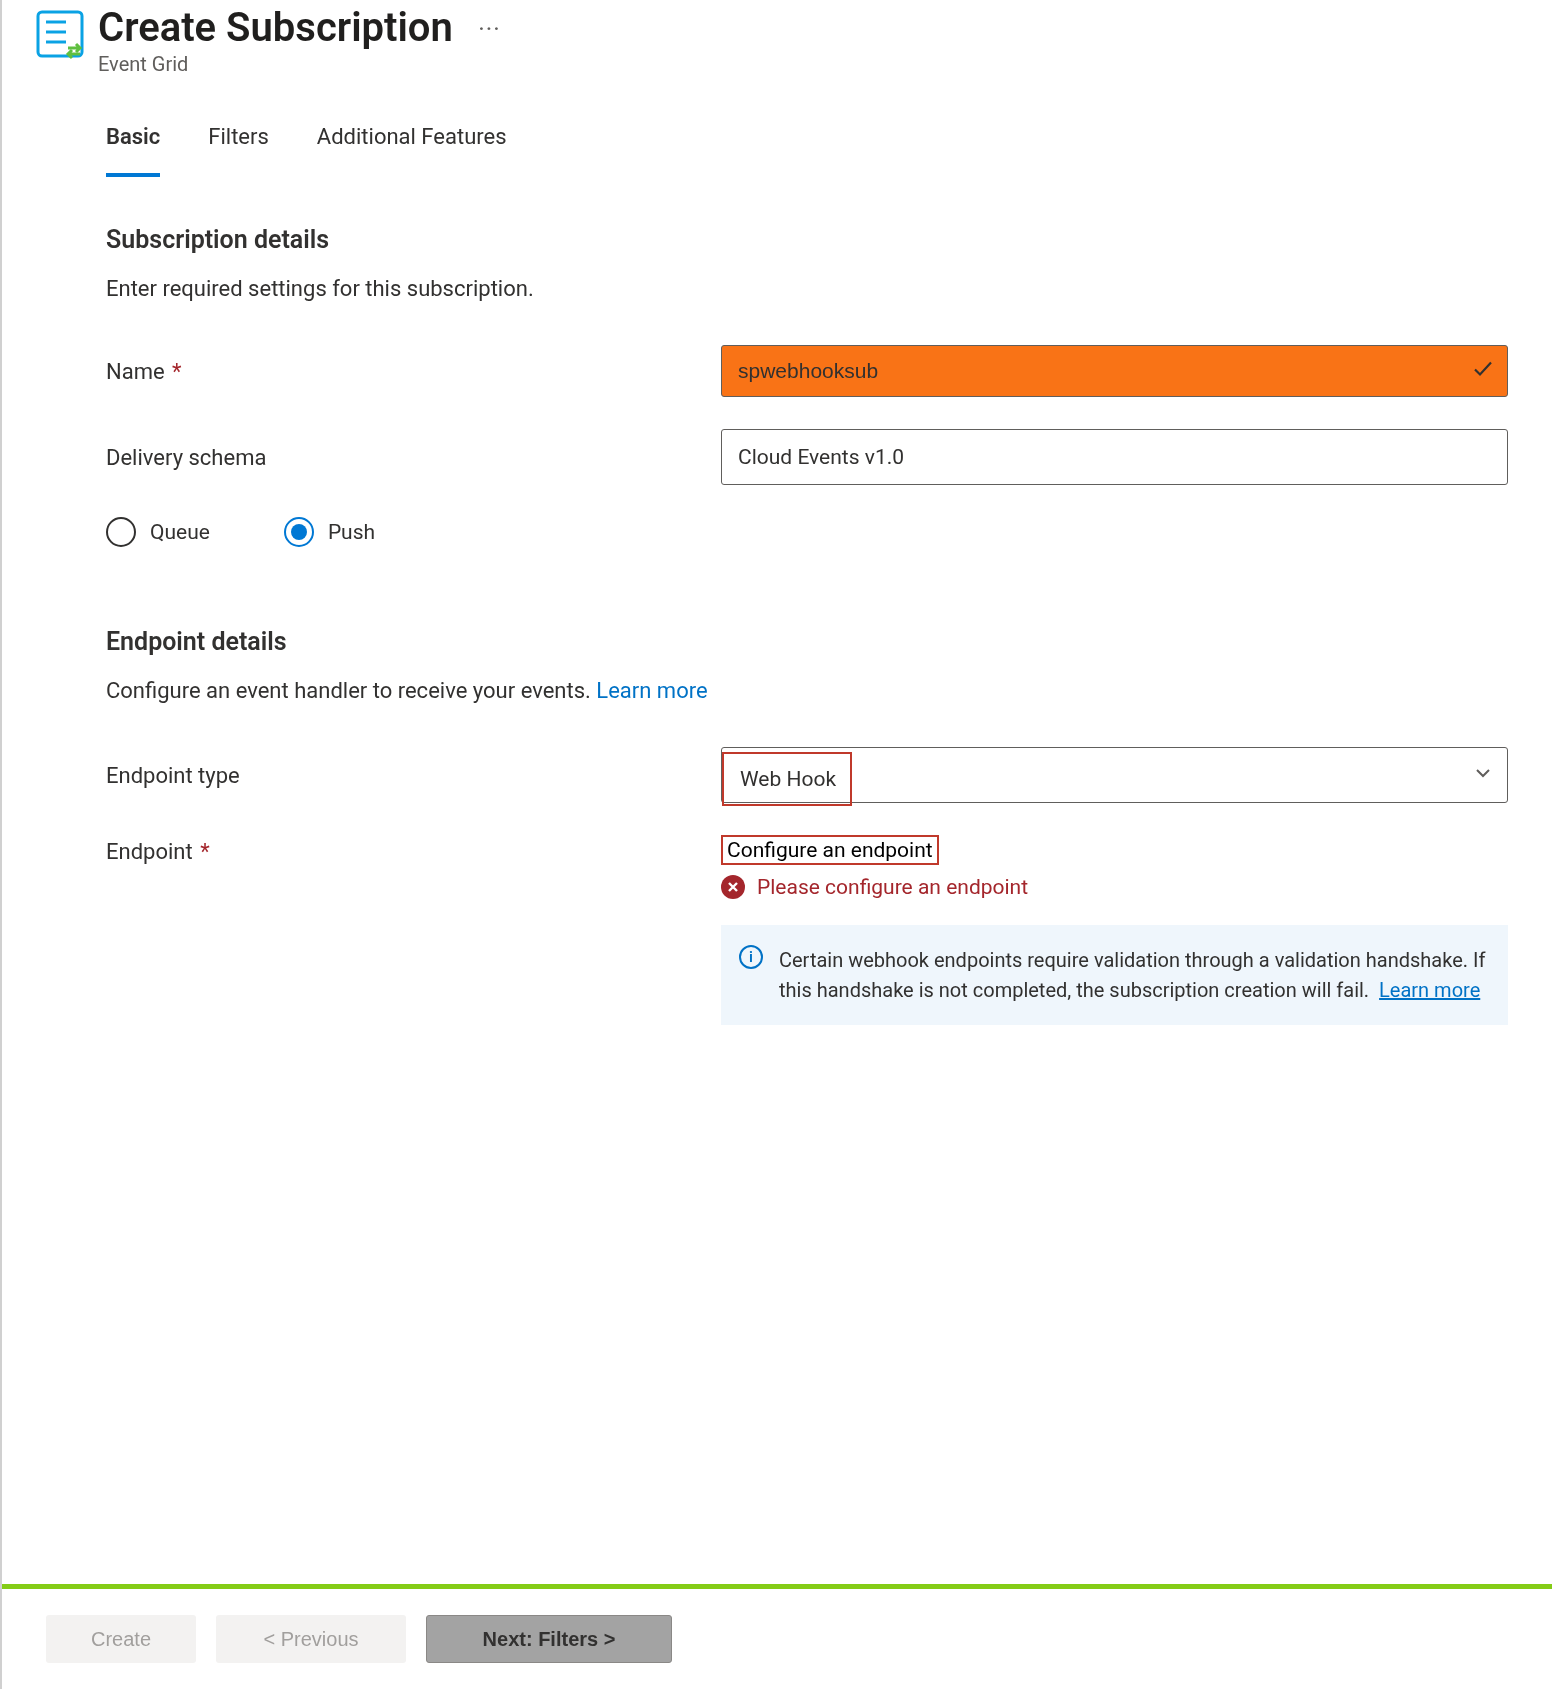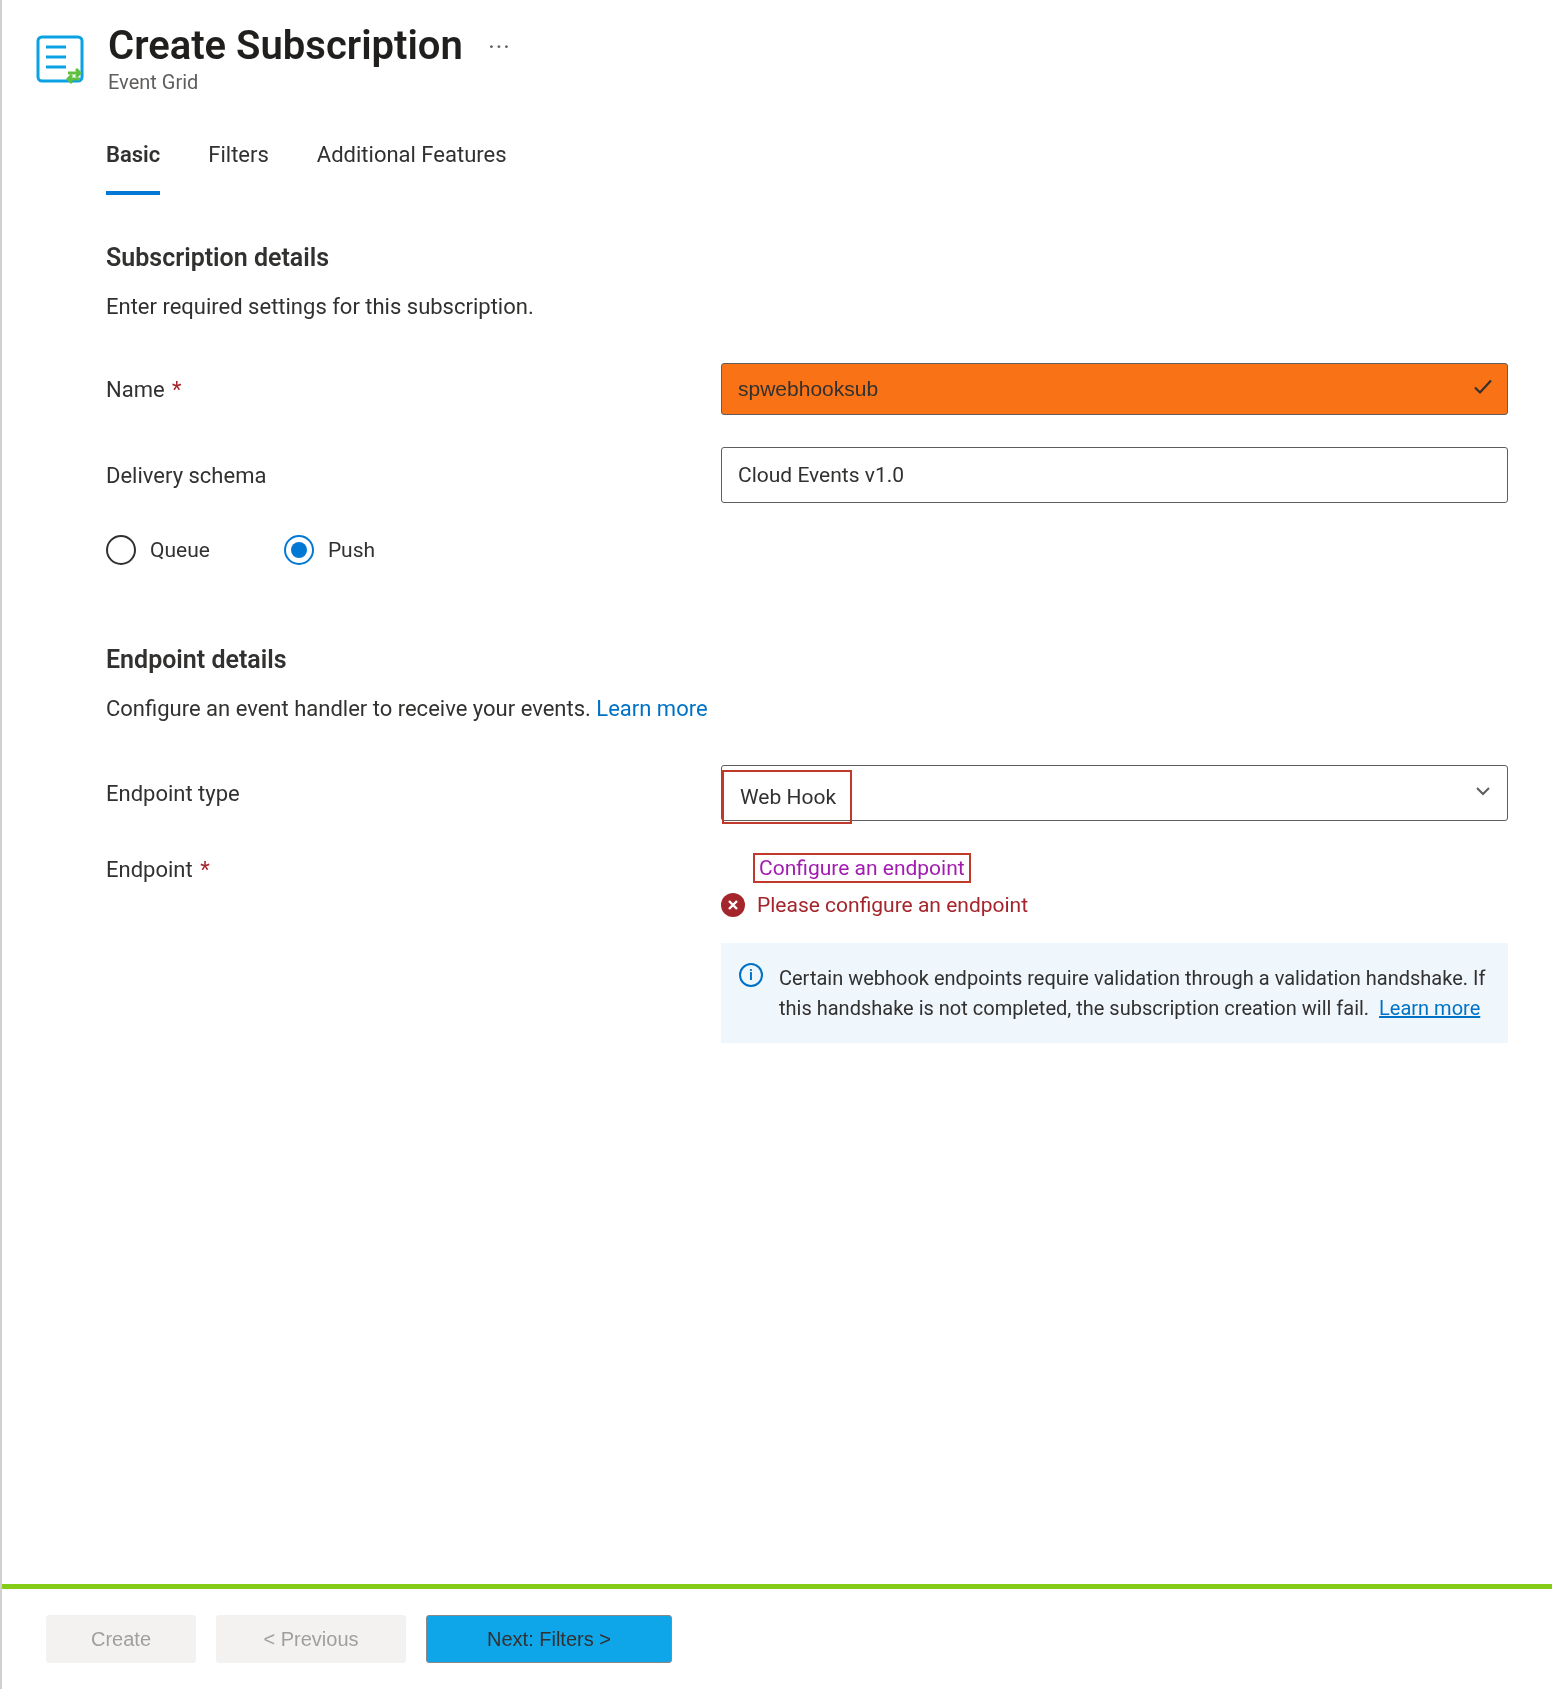--- a/index.html
+++ b/index.html
@@ -8,23 +8,23 @@
     font-size: 20px;
     color: #323130;
     background: #ffffff;
     width: 1552px;
     height: 1689px;
     position: relative;
     border-left: 2px solid #d0d0d0;
   }
   .header {
     display: flex;
-    align-items: center;
-    padding: 24px 30px 48px 30px;
-    gap: 20px;
+    align-items: flex-start;
+    padding: 6px 30px 48px 30px;
+    gap: 10px;
   }
   .header-icon svg { display: block; }
   .header-titles { display: flex; flex-direction: column; }
   .page-title {
     font-size: 40px;
     font-weight: 600;
     color: #201f1e;
     line-height: 1.1;
   }
   .page-title-row { display: flex; align-items: center; gap: 26px; }
@@ -160,24 +160,23 @@
   .link { color: #0072c6; text-decoration: none; cursor: pointer; }
   .redbox-et {
     border: 2px solid #c0392b;
     padding-right: 2px;
     display: inline-block;
   }
   .redbox-link {
     border: 2px solid #c0392b;
     padding: 1px 4px 1px 4px;
     display: inline-block;
-    color: #a21caf;
+    color: #000000;
     font-size: 21px;
     cursor: pointer;
-    margin-left: 32px;
   }
   .endpoint-group { display: flex; flex-direction: column; gap: 6px; }
   .error-row {
     display: flex;
     align-items: center;
     gap: 12px;
     margin-top: 4px;
   }
   .error-icon {
     width: 24px; height: 24px;
@@ -243,25 +242,25 @@
     min-width: 150px;
   }
   .btn.secondary-disabled {
     background: #f3f2f1;
     color: #a19f9d;
     border: none;
     cursor: not-allowed;
     min-width: 190px;
   }
   .btn.outline {
-    background: #0ea5e9;
+    background: #a3a3a3;
     color: #323130;
     border: 1px solid #8a8886;
     min-width: 246px;
-    font-weight: 400;
+    font-weight: 700;
   }
   .et-select-wrap {
     display:flex;
     width:100%;
     position:relative;
   }
   .et-select-wrap .select-display{
     border-radius:3px;
   }
   .learn-more-inline { color:#0072c6; text-decoration: underline; cursor:pointer; }

